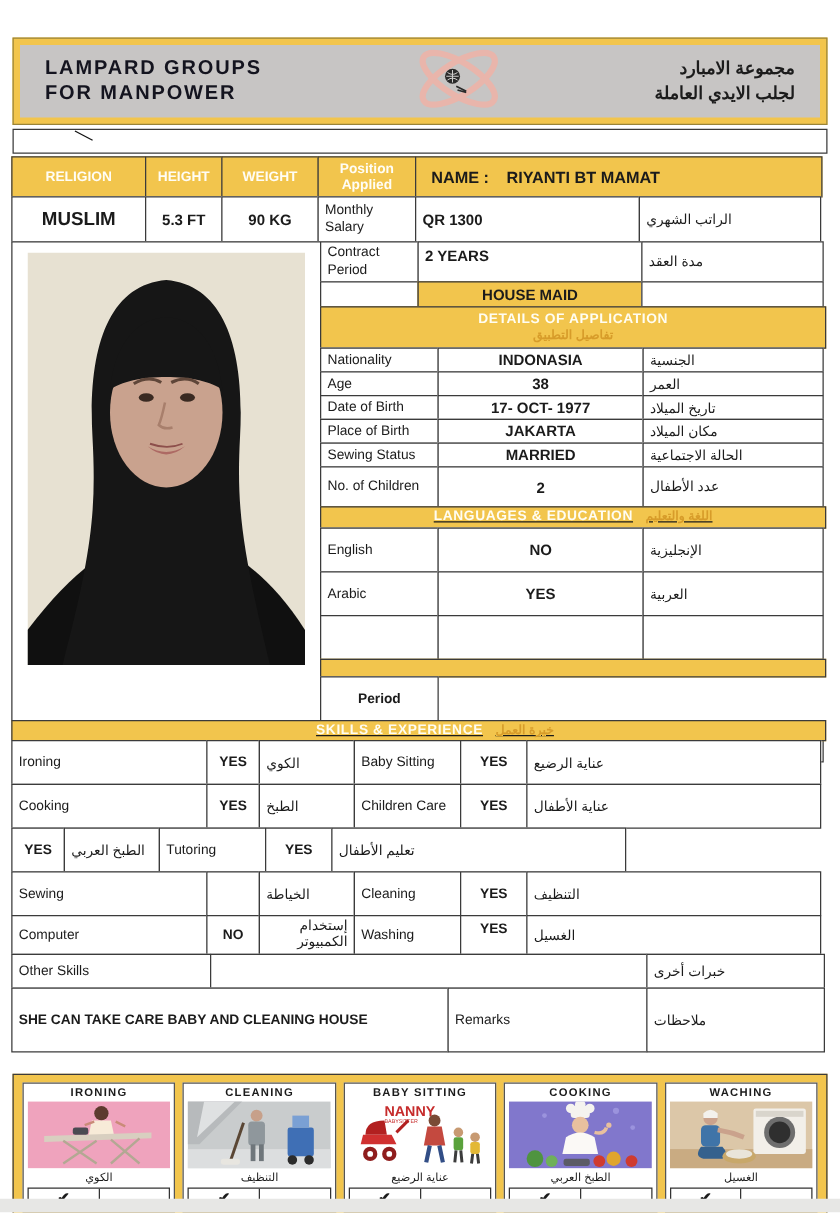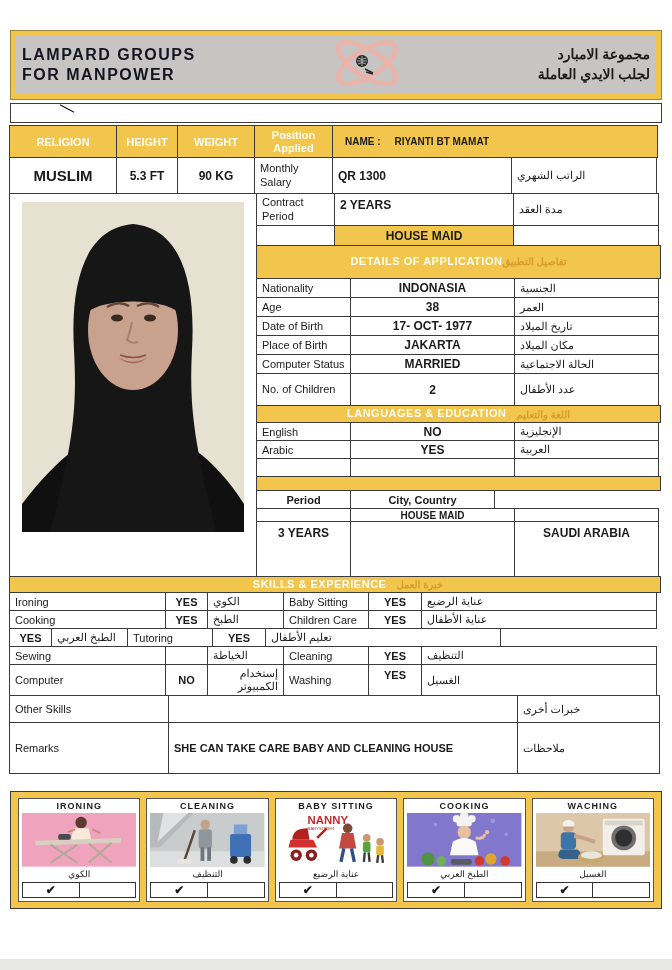--- a/index.html
+++ b/index.html
@@ -8,21 +8,21 @@
     --bd:#3b3b3b;
     --ink:#1b1b1b;
   }
   *{box-sizing:border-box;}
   body{margin:0;background:#fff;font-family:"Liberation Sans",sans-serif;color:var(--ink);}
   #page{position:relative;width:672px;height:970px;background:#ffffff;overflow:hidden;}
   #doc{position:absolute;left:10px;top:30px;width:652px;}
 
   
   .hdr{border:1px solid #9a8439;background:var(--yl);padding:5px;height:70px;}
-  .hdr-in{background:#C7C5C4;height:100%;display:flex;align-items:center;justify-content:space-between;padding:0 6px;}
+  .hdr-in{background:#C7C5C4;height:100%;display:flex;align-items:center;justify-content:space-between;padding:0 20px;}
   .co-en{font-size:16px;font-weight:bold;letter-spacing:1.5px;color:#14141f;line-height:1.25;}
   .co-ar{font-size:14px;font-weight:bold;color:#1c1c1c;text-align:right;line-height:1.4;direction:rtl;}
   .strip{border:1px solid var(--bd);background:#fff;height:20px;margin-top:3px;position:relative;}
   .tick{position:absolute;left:48px;top:4px;width:16px;height:1px;background:#111;transform:rotate(28deg);}
 
   
   .r{display:flex;margin-top:-1px;}
   .c{border:1px solid var(--bd);margin-left:-1px;display:flex;align-items:center;padding:1px 5px;font-size:11px;background:#fff;min-height:100%;}
   .cc{justify-content:center;text-align:center;}
   .cr{justify-content:flex-end;text-align:right;direction:rtl;}
@@ -31,29 +31,29 @@
   .wt{color:#fffdf5;}
   .top{align-items:flex-start;padding-top:4px;}
 
   .w108{width:108px}.w62{width:62px}.w78{width:78px}
   .w79{width:79px}.w180{width:180px}.w145{width:146px}.w325{width:326px}
   .w95{width:95px}.w165{width:165px}.w144{width:145px}
   .w248{width:248px}.w404{width:405px}
   .w157{width:157px}.w43{width:43px}.w77{width:77px}.w86{width:86px}.w54{width:54px}.w235{width:236px}
   .w160{width:160px}.w350{width:350px}.w142{width:143px}
   .h33{height:33px}.h37{height:37px}.h21{height:21px}.h34{height:34px}.h20{height:20px}
-  .h18{height:18px}.h19{height:19px}.h15{height:15px}.h14{height:14px}
+  .h18{height:18px}.h19{height:36px}.h15{height:15px}.h14{height:14px}
   .h32{height:32px}.h28{height:28px}.h52{height:52px}.h17{height:17px}
 
-  .fs15{font-size:15px}.fs13{font-size:10px}.fs12{font-size:12px}.fs10{font-size:10px}
-
-  .band{flex-direction:row;justify-content:center;line-height:1.2;}
+  .fs15{font-size:15px}.fs13{font-size:13px}.fs12{font-size:12px}.fs10{font-size:10px}
+
+  .band{flex-direction:column;justify-content:center;line-height:1.2;}
   .band .en{color:#fffdf2;font-weight:bold;font-size:11px;letter-spacing:.5px;}
   .band .ar{color:var(--gold);font-weight:bold;font-size:10px;direction:rtl;}
-  .bandline{display:flex;width:100%;justify-content:center;gap:10px;align-items:flex-end;}
+  .bandline{display:flex;width:100%;justify-content:center;gap:10px;align-items:center;text-decoration:underline;}
 
   
   .photo-cell{border:1px solid var(--bd);margin-left:-1px;background:#fff;display:flex;align-items:flex-start;justify-content:center;padding:8px 0 0 0;}
   .photo-cell svg{display:block;}
 
   
   .cards{border:1px solid var(--bd);background:var(--yl);margin-top:17px;padding:6px 7px;display:flex;gap:6px;height:118px;}
   .card{background:#fff;border:1px solid #555;flex:1;display:flex;flex-direction:column;padding:1px 3px 3px 3px;}
   .card-title{font-size:9px;font-weight:bold;letter-spacing:1px;text-align:center;height:13px;line-height:13px;}
   .card-img{height:56px;overflow:hidden;}
@@ -164,21 +164,21 @@
             <div class="c h20 w95">Date of Birth</div>
             <div class="c cc b h20 w165 fs12">17- OCT- 1977</div>
             <div class="c cr h20 w144">تاريخ الميلاد</div>
           </div>
           <div class="r">
             <div class="c h20 w95">Place of Birth</div>
             <div class="c cc b h20 w165 fs12">JAKARTA</div>
             <div class="c cr h20 w144">مكان الميلاد</div>
           </div>
           <div class="r">
-            <div class="c h20 w95">Computer Status</div>
+            <div class="c h20 w95">Sewing Status</div>
             <div class="c cc b h20 w165 fs12">MARRIED</div>
             <div class="c cr h20 w144">الحالة الاجتماعية</div>
           </div>
           <div class="r">
             <div class="c h33 w95" style="line-height:1.2;">No. of Children</div>
             <div class="c cc b h33 w165 fs12">2</div>
             <div class="c cr h33 w144">عدد الأطفال</div>
           </div>
           <div class="r">
             <div class="c band yl h18 w404 cc">
@@ -201,21 +201,20 @@
           <div class="r">
             <div class="c h19 w95"></div>
             <div class="c h19 w165"></div>
             <div class="c h19 w144"></div>
           </div>
           <div class="r">
             <div class="c yl h15 w404"></div>
           </div>
           <div class="r">
             <div class="c cc b h19 w95">Period</div>
-            <div class="c cc b h19 w144">City, Country</div>
           </div>
           <div class="r">
             <div class="c h14 w95"></div>
             <div class="c cc b h14 w165 fs10">HOUSE MAID</div>
             <div class="c h14 w144"></div>
           </div>
           <div class="r" style="flex:1;">
             <div class="c cc b top w95 fs12">3  YEARS</div>
             <div class="c w165"></div>
             <div class="c cc b top w144 fs12" style="direction:ltr;">SAUDI ARABIA</div>
@@ -271,22 +270,22 @@
         <div class="c cc b top h32 w54">YES</div>
         <div class="c cr h32 w235" style="padding-right:70px;">الغسيل</div>
       </div>
 
       <div class="r">
         <div class="c h28 w160">Other Skills</div>
         <div class="c h28 w350"></div>
         <div class="c cr h28 w142" style="padding-right:35px;">خبرات أخرى</div>
       </div>
       <div class="r">
+        <div class="c b h52 w350" style="line-height:1.5;">SHE CAN TAKE CARE BABY AND CLEANING HOUSE</div>
         <div class="c h52 w160">Remarks</div>
-        <div class="c b h52 w350" style="line-height:1.5;">SHE CAN TAKE CARE BABY AND CLEANING HOUSE</div>
         <div class="c cr h52 w142" style="padding-right:35px;">ملاحظات</div>
       </div>
     </div>
 
     <div class="cards">
 
       <div class="card">
         <div class="card-title">IRONING</div>
         <div class="card-img">
           <svg viewBox="0 0 120 56" preserveAspectRatio="none">

